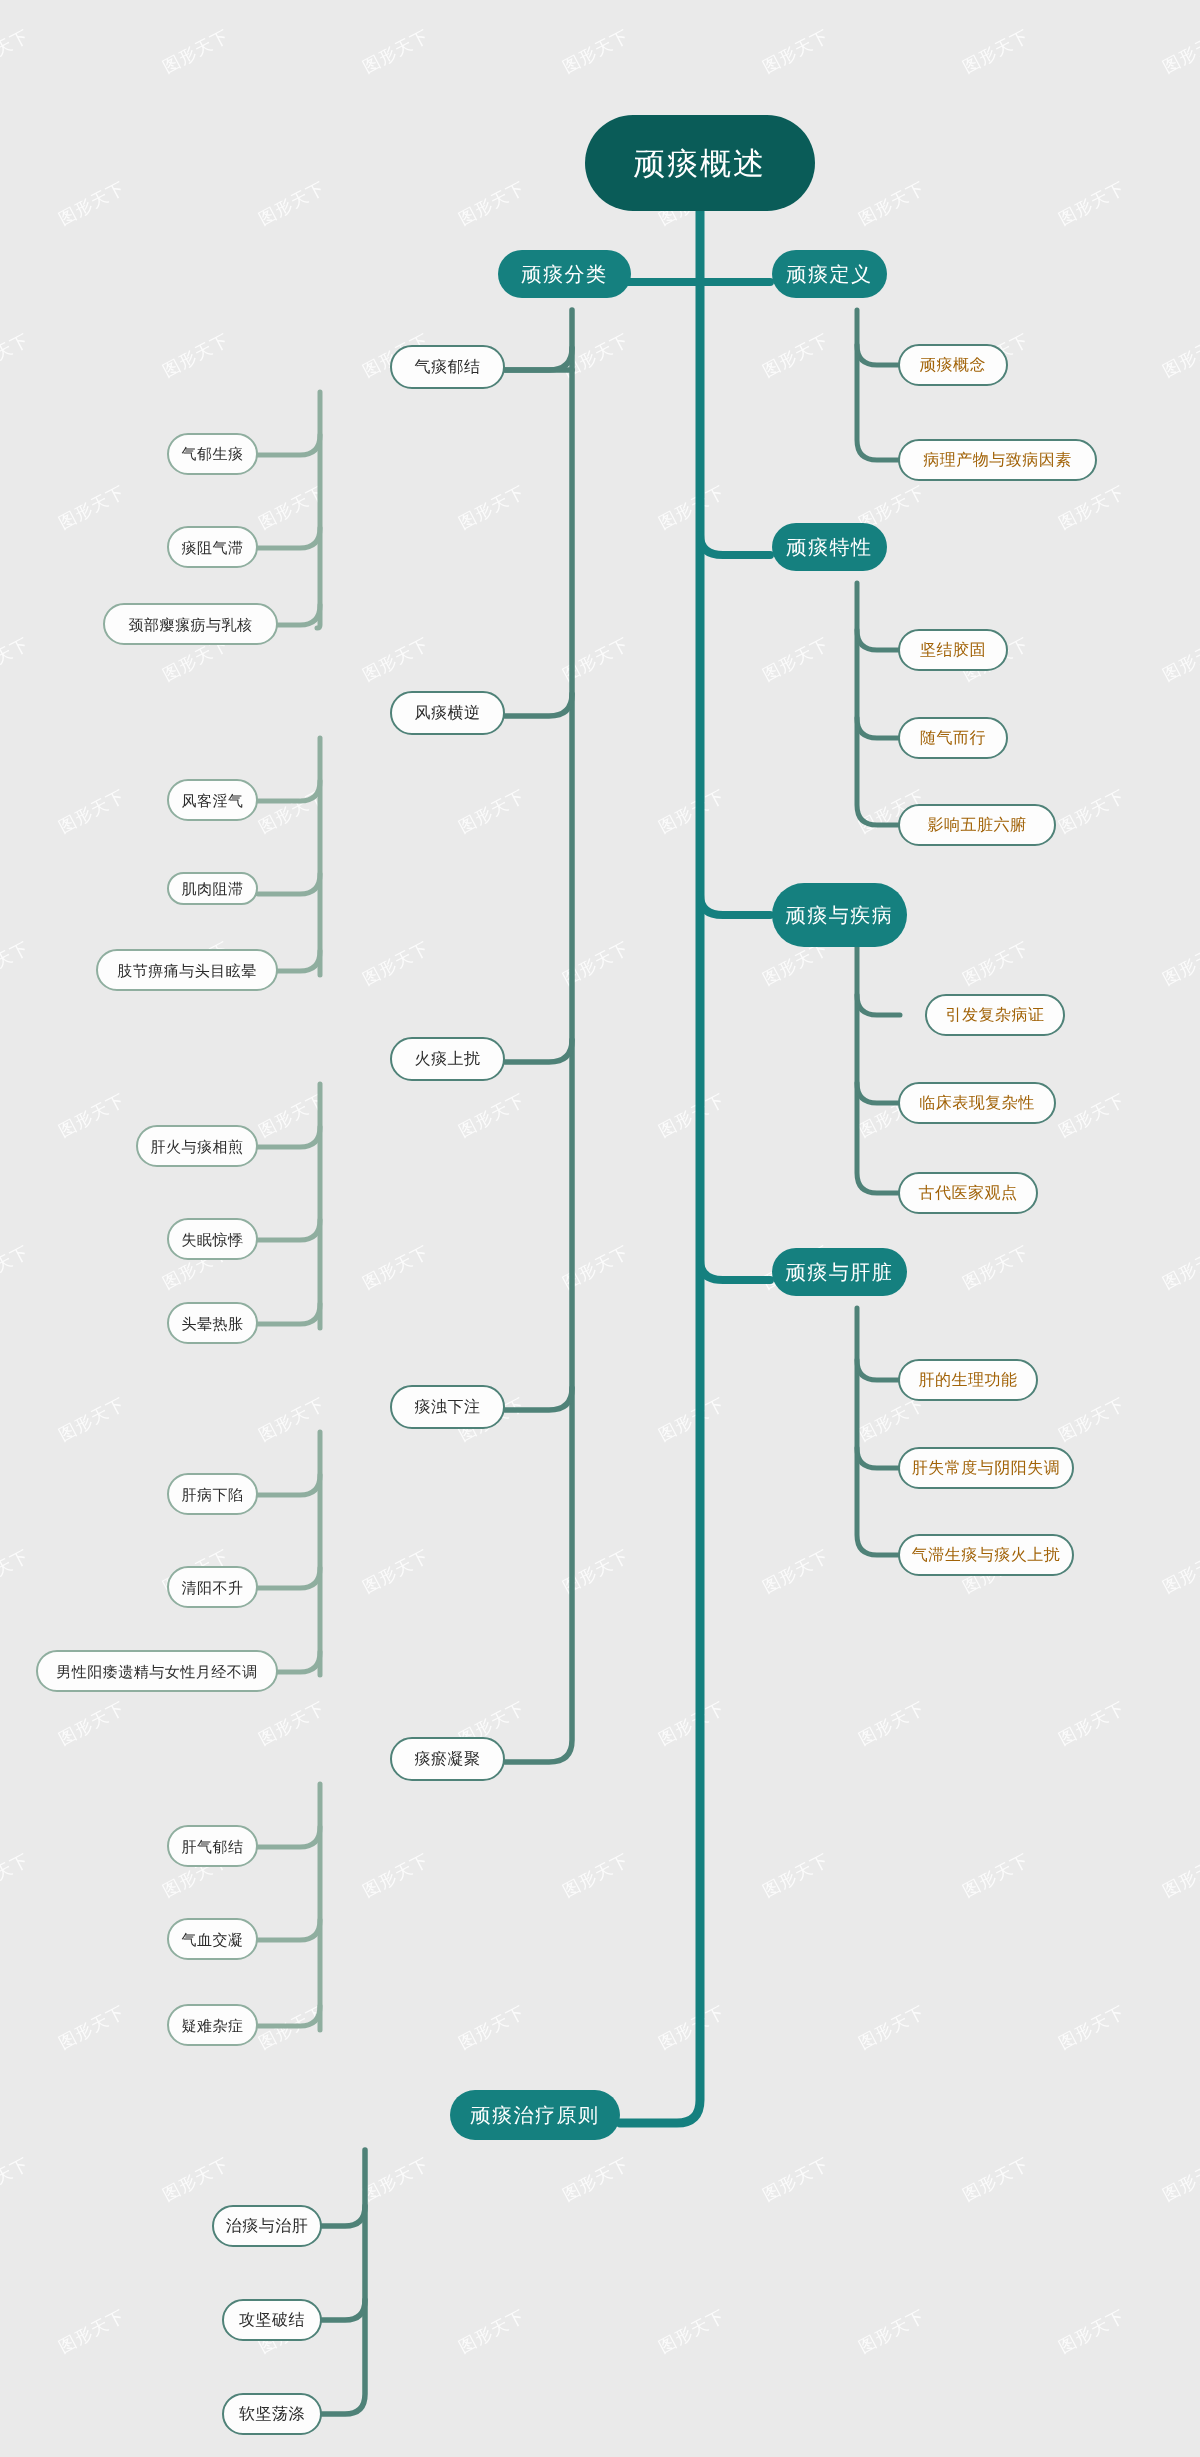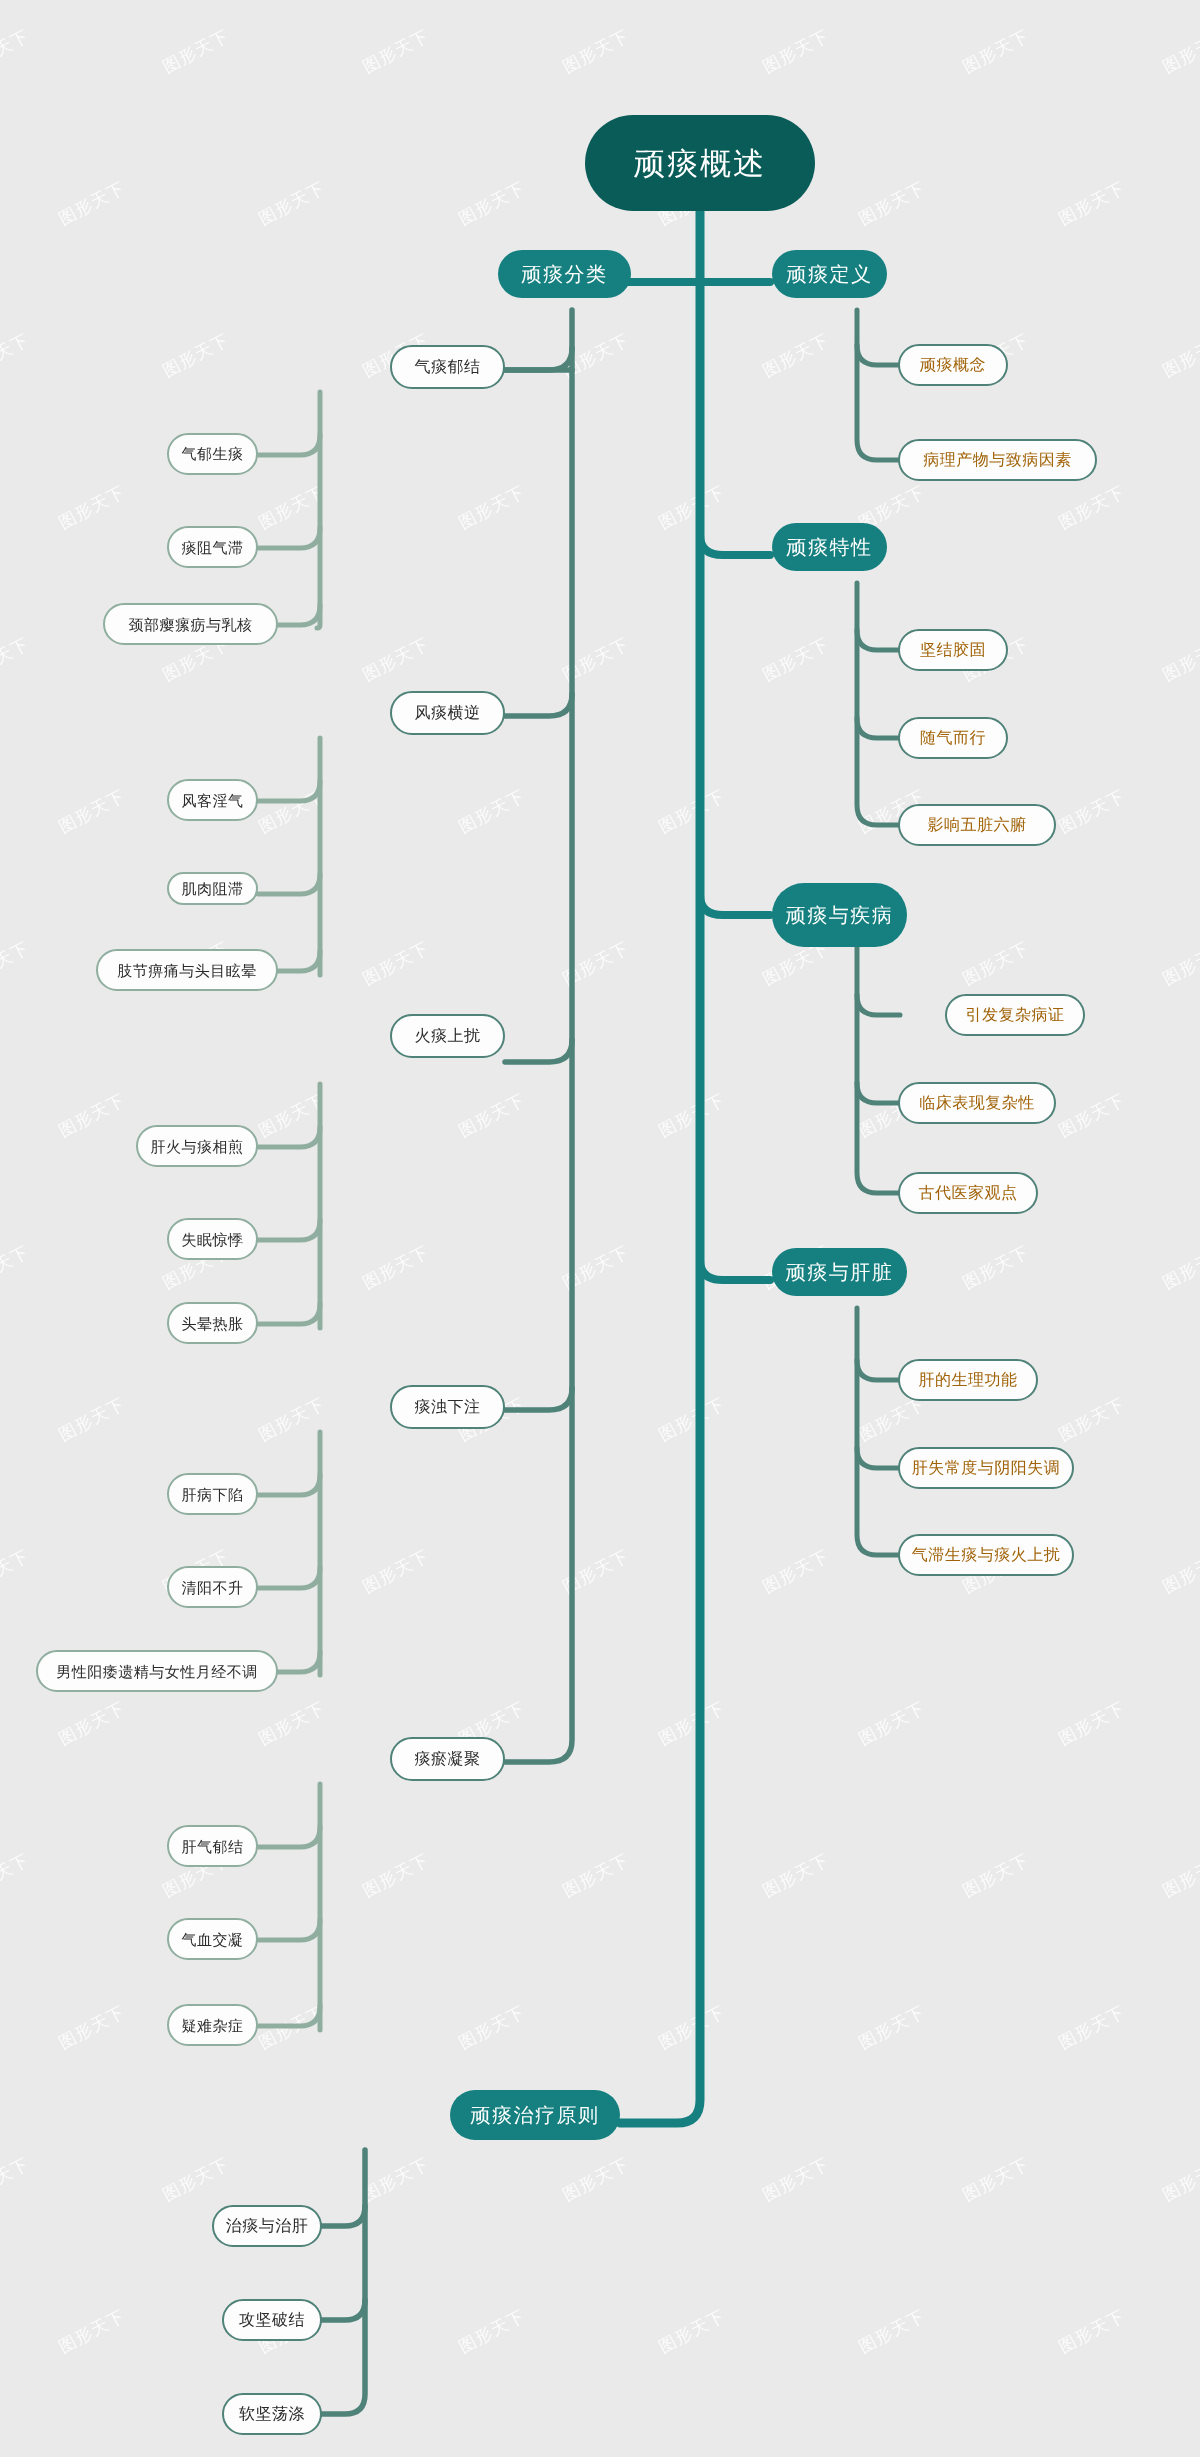--- a/index.html
+++ b/index.html
@@ -281,21 +281,21 @@
     <div class="node l1" style="left:498px; top:250px; width:133px; height:48px;">顽痰分类</div>
 
     <div class="node l1" style="left:772px; top:250px; width:115px; height:48px;">顽痰定义</div>
     <div class="node l1" style="left:772px; top:523px; width:115px; height:48px;">顽痰特性</div>
     <div class="node l1" style="left:772px; top:883px; width:135px; height:64px;">顽痰与疾病</div>
     <div class="node l1" style="left:772px; top:1248px; width:135px; height:48px;">顽痰与肝脏</div>
     <div class="node l1" style="left:450px; top:2090px; width:170px; height:50px;">顽痰治疗原则</div>
 
     <div class="node l2" style="left:390px; top:345px; width:115px; height:44px;">气痰郁结</div>
     <div class="node l2" style="left:390px; top:691px; width:115px; height:44px;">风痰横逆</div>
-    <div class="node l2" style="left:390px; top:1014px; width:115px; height:44px;">火痰上扰</div>
+    <div class="node l2" style="left:390px; top:1037px; width:115px; height:44px;">火痰上扰</div>
     <div class="node l2" style="left:390px; top:1385px; width:115px; height:44px;">痰浊下注</div>
     <div class="node l2" style="left:390px; top:1737px; width:115px; height:44px;">痰瘀凝聚</div>
 
     <div class="node l3" style="left:167px; top:433px; width:91px; height:42px;font-family:Liberation Serif, serif;">气郁生痰</div>
     <div class="node l3" style="left:167px; top:526px; width:91px; height:42px;">痰阻气滞</div>
     <div class="node l3" style="left:103px; top:603px; width:175px; height:42px;">颈部瘿瘰疬与乳核</div>
 
     <div class="node l3" style="left:167px; top:779px; width:91px; height:42px;">风客淫气</div>
     <div class="node l3" style="left:167px; top:872px; width:91px; height:33px;">肌肉阻滞</div>
     <div class="node l3" style="left:96px; top:949px; width:182px; height:42px;">肢节痹痛与头目眩晕</div>
@@ -312,21 +312,21 @@
     <div class="node l3" style="left:167px; top:1918px; width:91px; height:42px;">气血交凝</div>
     <div class="node l3" style="left:167px; top:2004px; width:91px; height:42px;">疑难杂症</div>
 
     <div class="node l2r" style="left:898px; top:344px; width:110px; height:42px;">顽痰概念</div>
     <div class="node l2r" style="left:898px; top:439px; width:199px; height:42px;">病理产物与致病因素</div>
 
     <div class="node l2r" style="left:898px; top:629px; width:110px; height:42px;">坚结胶固</div>
     <div class="node l2r" style="left:898px; top:717px; width:110px; height:42px;">随气而行</div>
     <div class="node l2r" style="left:898px; top:804px; width:158px; height:42px;">影响五脏六腑</div>
 
-    <div class="node l2r" style="left:945px; top:994px; width:140px; height:42px;">引发复杂病证</div>
+    <div class="node l2r" style="left:925px; top:994px; width:140px; height:42px;">引发复杂病证</div>
     <div class="node l2r" style="left:898px; top:1082px; width:158px; height:42px;">临床表现复杂性</div>
     <div class="node l2r" style="left:898px; top:1172px; width:140px; height:42px;">古代医家观点</div>
 
     <div class="node l2r" style="left:898px; top:1359px; width:140px; height:42px;">肝的生理功能</div>
     <div class="node l2r" style="left:898px; top:1447px; width:176px; height:42px;">肝失常度与阴阳失调</div>
     <div class="node l2r" style="left:898px; top:1534px; width:176px; height:42px;">气滞生痰与痰火上扰</div>
 
     <div class="node l2" style="left:212px; top:2205px; width:110px; height:42px;">治痰与治肝</div>
     <div class="node l2" style="left:222px; top:2299px; width:100px; height:42px;">攻坚破结</div>
     <div class="node l2" style="left:222px; top:2393px; width:100px; height:42px;">软坚荡涤</div>

